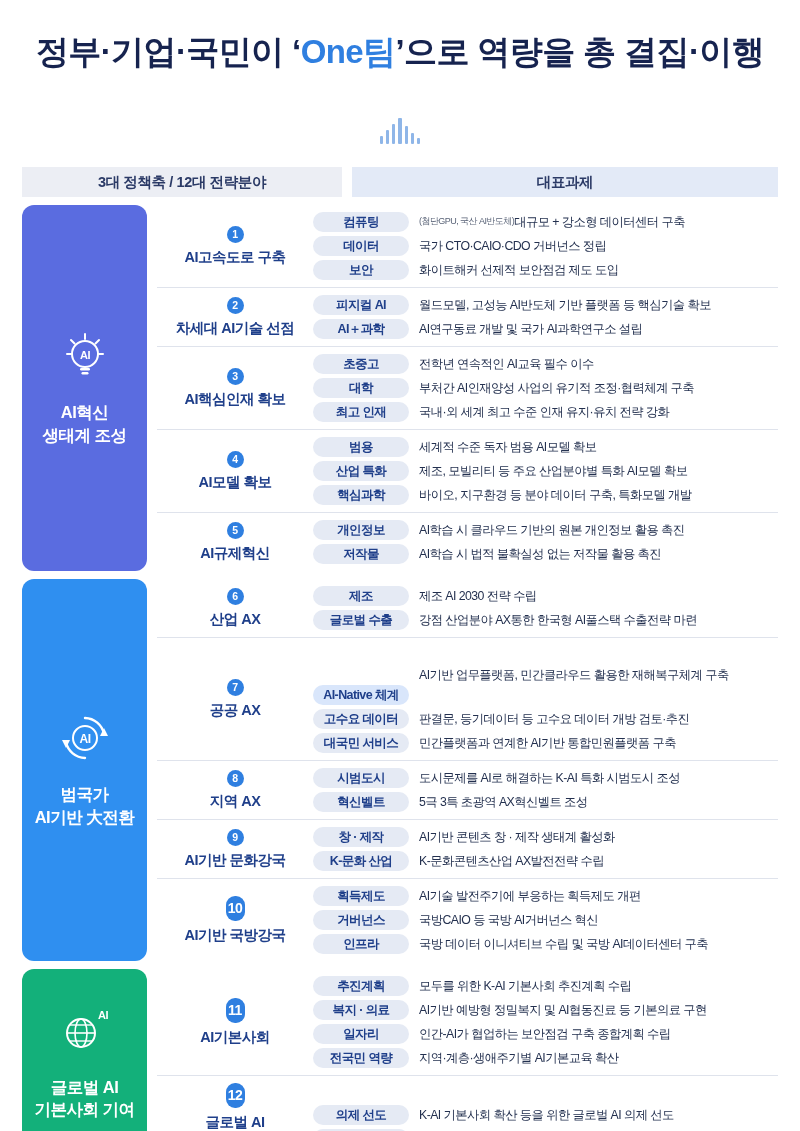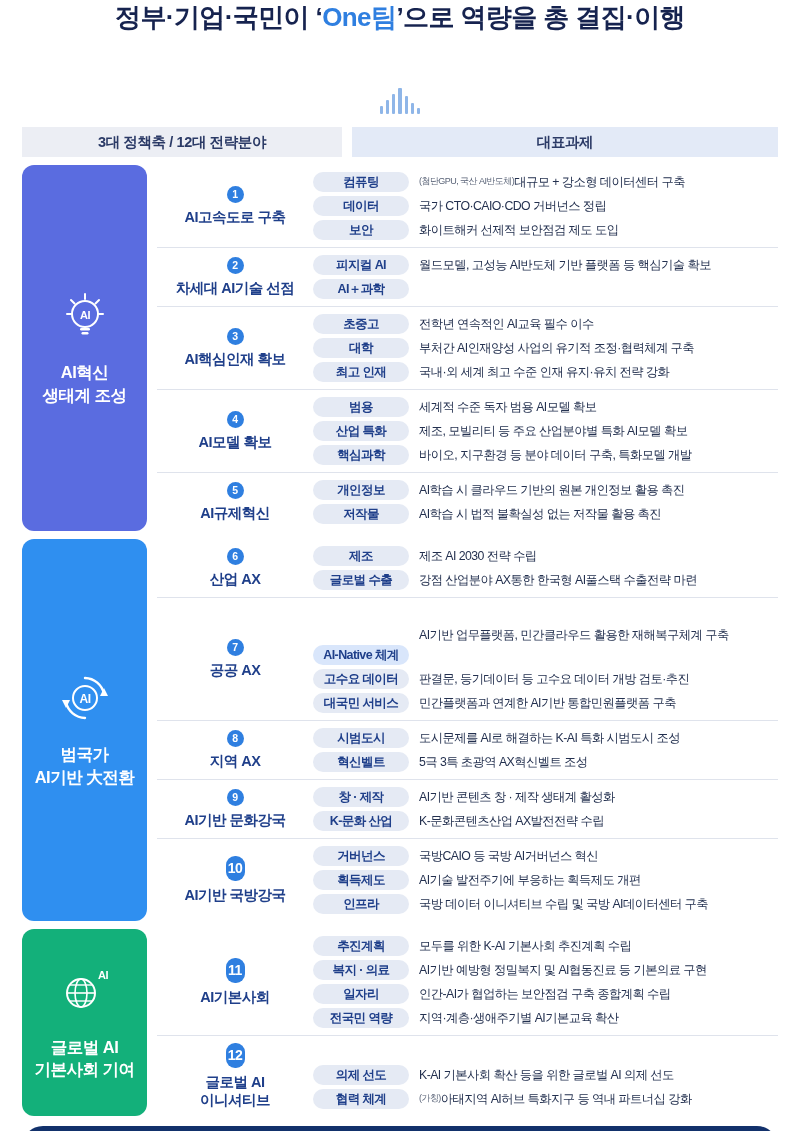--- a/index.html
+++ b/index.html
@@ -7,22 +7,23 @@
     width: 800px; height: 1131px;
     background: #ffffff;
     font-family: "Liberation Sans", "DejaVu Sans", sans-serif;
     color: #1b2559;
     overflow: hidden;
   }
   .page { position: relative; width: 800px; height: 1131px; padding: 0 22px; }
 
   
   .title-row {
+    margin-top: 30px;
     text-align: center;
-    font-size: 26px;
+    font-size: 33px;
     font-weight: bold;
     letter-spacing: -0.6px;
     color: #16234f;
     white-space: nowrap;
   }
   .title-row .hl { color: #2f7fe0; }
   .title-row .quote { color: #16234f; }
 
   
   .deco {
@@ -211,20 +212,21 @@
               <span class="num">2</span>
               <div>차세대 AI기술 선점</div>
             </div>
             <div class="tasks">
               <div class="task">
                 <div class="tag">피지컬 AI</div>
                 <div class="desc"><span>월드모델, 고성능 AI반도체 기반 플랫폼 등 핵심기술 확보</span></div>
               </div>
               <div class="task">
                 <div class="tag">AI＋과학</div>
+                <div class="desc"><span>AI연구동료 개발 및 국가 AI과학연구소 설립</span></div>
               </div>
             </div>
           </div>
           <div class="field-row">
             <div class="field-label">
               <span class="num">3</span>
               <div>AI핵심인재 확보</div>
             </div>
             <div class="tasks">
               <div class="task">
@@ -361,26 +363,26 @@
               </div>
             </div>
           </div>
           <div class="field-row">
             <div class="field-label">
               <span class="num wide">10</span>
               <div>AI기반 국방강국</div>
             </div>
             <div class="tasks">
               <div class="task">
+                <div class="tag">획득제도</div>
+                <div class="desc"><span>AI기술 발전주기에 부응하는 획득제도 개편</span></div>
+              </div>
+              <div class="task">
                 <div class="tag">거버넌스</div>
                 <div class="desc"><span>국방CAIO 등 국방 AI거버넌스 혁신</span></div>
-              </div>
-              <div class="task">
-                <div class="tag">획득제도</div>
-                <div class="desc"><span>AI기술 발전주기에 부응하는 획득제도 개편</span></div>
               </div>
               <div class="task">
                 <div class="tag">인프라</div>
                 <div class="desc"><span>국방 데이터 이니셔티브 수립 및 국방 AI데이터센터 구축</span></div>
               </div>
             </div>
           </div>
         </div>
       </div>
       <div class="band">

